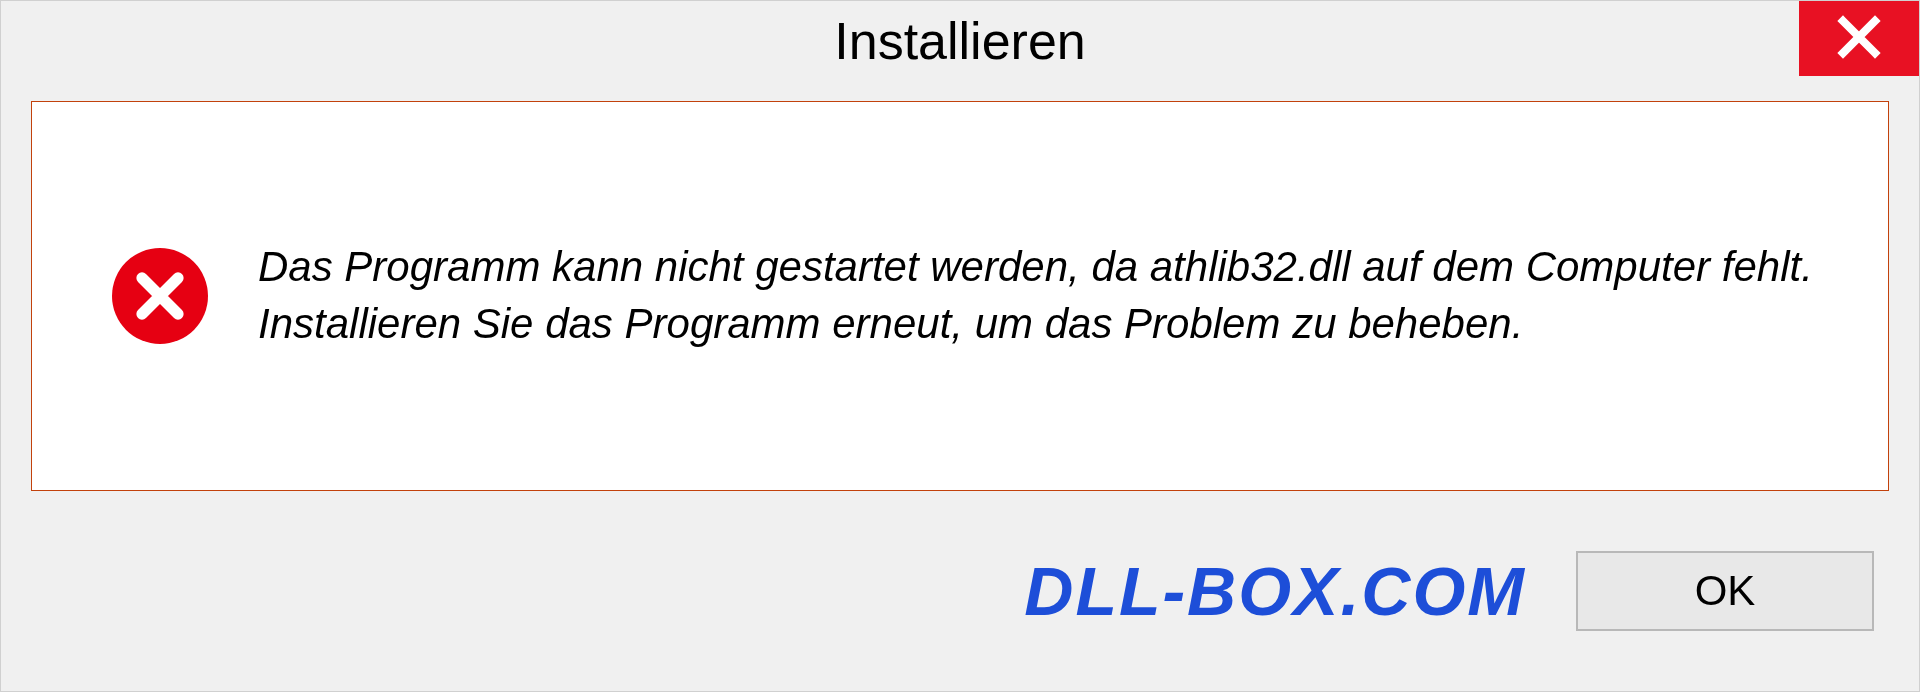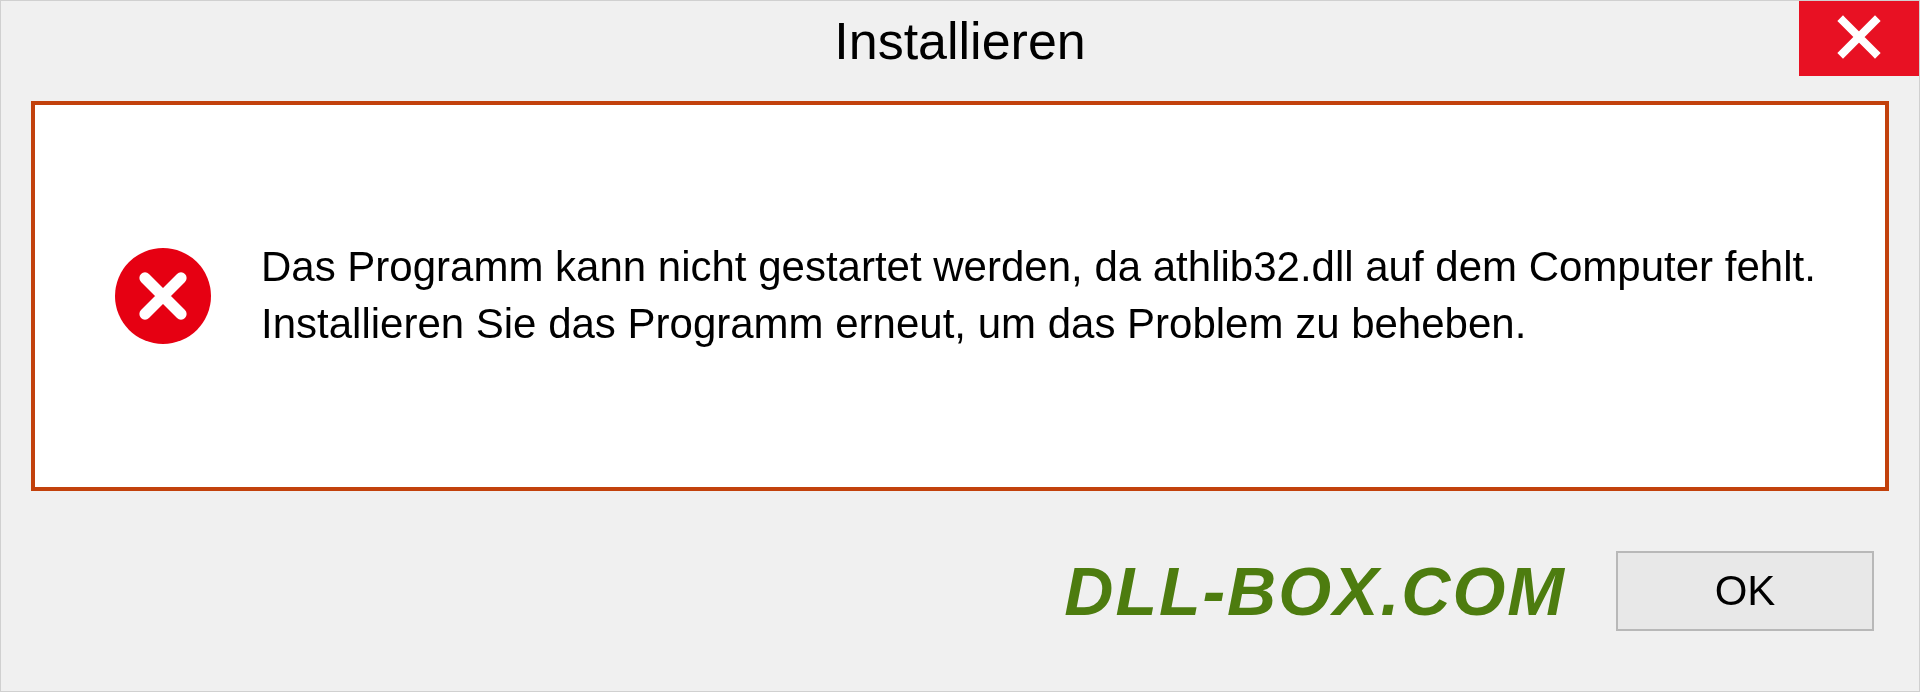--- a/index.html
+++ b/index.html
@@ -50,25 +50,26 @@
       justify-content: center;
       cursor: pointer;
     }
     .close-button svg {
       width: 48px;
       height: 48px;
     }
     .content-panel {
       margin: 20px 30px 30px 30px;
       background: #ffffff;
-      border: 4px solid #c2410c;
+      border: 1px solid #c2410c;
       height: 390px;
       display: flex;
       align-items: center;
       padding: 0 30px 0 80px;
+      font-style: italic;
     }
     .error-circle {
       flex-shrink: 0;
       width: 96px;
       height: 96px;
       border-radius: 50%;
       background: #e60012;
       display: flex;
       align-items: center;
       justify-content: center;
@@ -93,28 +94,28 @@
       height: 170px;
       display: flex;
       align-items: center;
       justify-content: flex-end;
       padding: 0 45px 30px 45px;
     }
     .watermark {
       font-size: 68px;
       font-weight: 800;
       font-style: italic;
-      color: #4d7c0f;
+      color: #1d4ed8;
       letter-spacing: 2px;
       margin-right: 50px;
       font-family: Arial, sans-serif;
       text-align: center;
     }
     .ok-button {
-      width: 258px;
+      width: 298px;
       height: 80px;
       background: #e8e8e8;
       border: 2px solid #b8b8b8;
       font-size: 42px;
       color: #000;
       display: flex;
       align-items: center;
       justify-content: center;
       cursor: pointer;
     }

